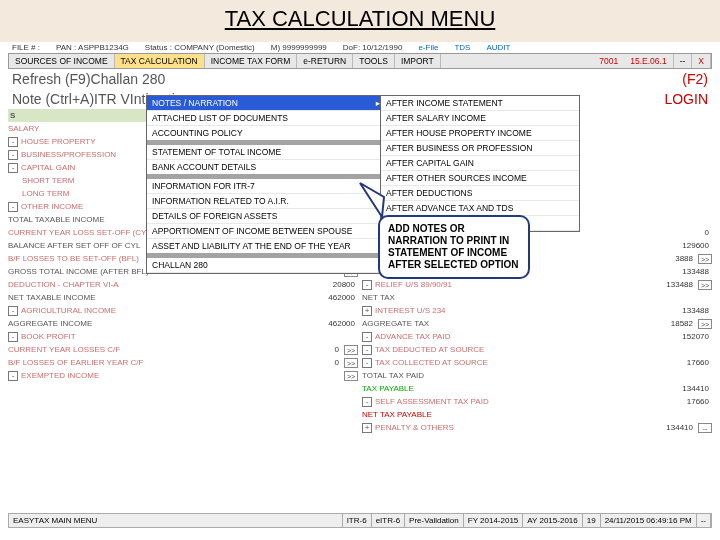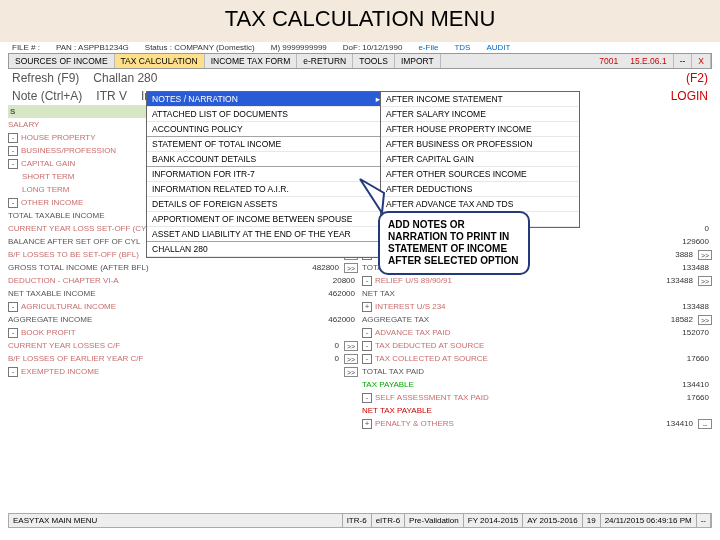--- a/index.html
+++ b/index.html
@@ -1,42 +1,42 @@
 <!DOCTYPE html>
 <html><head>
 <meta charset="utf-8">
 <style>
 *{box-sizing:border-box;margin:0;padding:0;font-family:Arial,sans-serif}
 body{width:720px;height:540px;background:#fff;overflow:hidden}
-.slide-title{background:#f3eadd;text-align:center;font-size:22px;padding:6px 0 10px;font-weight:400}
+.slide-title{background:#f3eadd;text-align:center;font-size:22px;text-decoration:underline;padding:6px 0 10px;font-weight:400}
 .app{position:relative;margin:0 8px;font-size:9px}
 .topbar{display:flex;align-items:center;height:18px;background:#fff}
 .brand-left{color:#d22;font-weight:bold;font-style:italic;font-size:14px;padding-left:4px;width:120px}
 .brand-mid{flex:1;text-align:center;color:#06c;font-weight:bold;font-size:12px}
 .brand-right{color:#d22;font-weight:bold;font-style:italic;font-size:14px;padding-right:4px;width:120px;text-align:right}
 .infobar{display:flex;gap:16px;background:#fff;padding:1px 4px;font-size:8px;color:#333}
 .menubar{display:flex;background:#e8e8e8;border:1px solid #999;font-size:8.5px}
 .menubar div{padding:2px 6px;border-right:1px solid #bbb;white-space:nowrap}
 .menubar .active{background:#ffe08a}
 .menubar .right{margin-left:auto;border-right:none}
 .red{color:#c00}
-.subbar{display:flex;gap:14px;font-size:12px;padding:2px 4px;color:#555}
+.subbar{display:flex;gap:0;font-size:14px;padding:2px 4px;color:#555}
 .body{display:flex;gap:4px;position:relative}
 .col{flex:1;font-size:8px}
 .row{display:flex;align-items:center;height:13px;white-space:nowrap;overflow:hidden}
 .row .sq{width:10px;height:10px;border:1px solid #777;margin-right:3px;text-align:center;line-height:8px;font-size:8px;color:#555}
 .row .lbl{flex:1;color:#555;overflow:hidden}
 .row .lbl.redish{color:#c96d6d}
 .row .val{width:50px;text-align:right;padding-right:3px;color:#333}
 .row .go{width:14px;height:10px;border:1px solid #888;font-size:7px;text-align:center;line-height:9px;color:#444;margin-left:2px}
 .row.hdr{background:#d7e6c5;font-weight:bold;color:#333;padding-left:2px}
 .dropdown{position:absolute;left:138px;top:-14px;width:240px;background:#fff;border:1px solid #666;z-index:5;font-size:8.5px}
 .dropdown div{padding:2px 5px;border-bottom:1px solid #e8e8e8;white-space:nowrap}
 .dropdown .hl{background:#2a5bd7;color:#fff}
-.dropdown .sep{border-bottom:1px solid #a3a3a3}
+.dropdown .sep{border-bottom:5px solid #a3a3a3}
 .submenu{position:absolute;left:372px;top:-14px;width:200px;background:#fff;border:1px solid #666;z-index:5;font-size:8.5px}
 .submenu div{padding:2px 5px;border-bottom:1px solid #e8e8e8;white-space:nowrap}
 .callout{position:absolute;left:370px;top:106px;width:152px;z-index:10}
 .callout svg{position:absolute;left:-22px;top:-34px}
 .callout .bubble{background:#fff;border:2px solid #223a7a;border-radius:10px;padding:6px 8px;font-size:10px;font-weight:bold;line-height:1.2}
 .statusbar{position:absolute;bottom:12px;left:8px;right:8px;display:flex;background:#eee;border:1px solid #aaa;font-size:8px}
 .statusbar div{padding:2px 4px;border-right:1px solid #aaa;white-space:nowrap}
 .statusbar .grow{flex:1}
 </style>
 </head>

